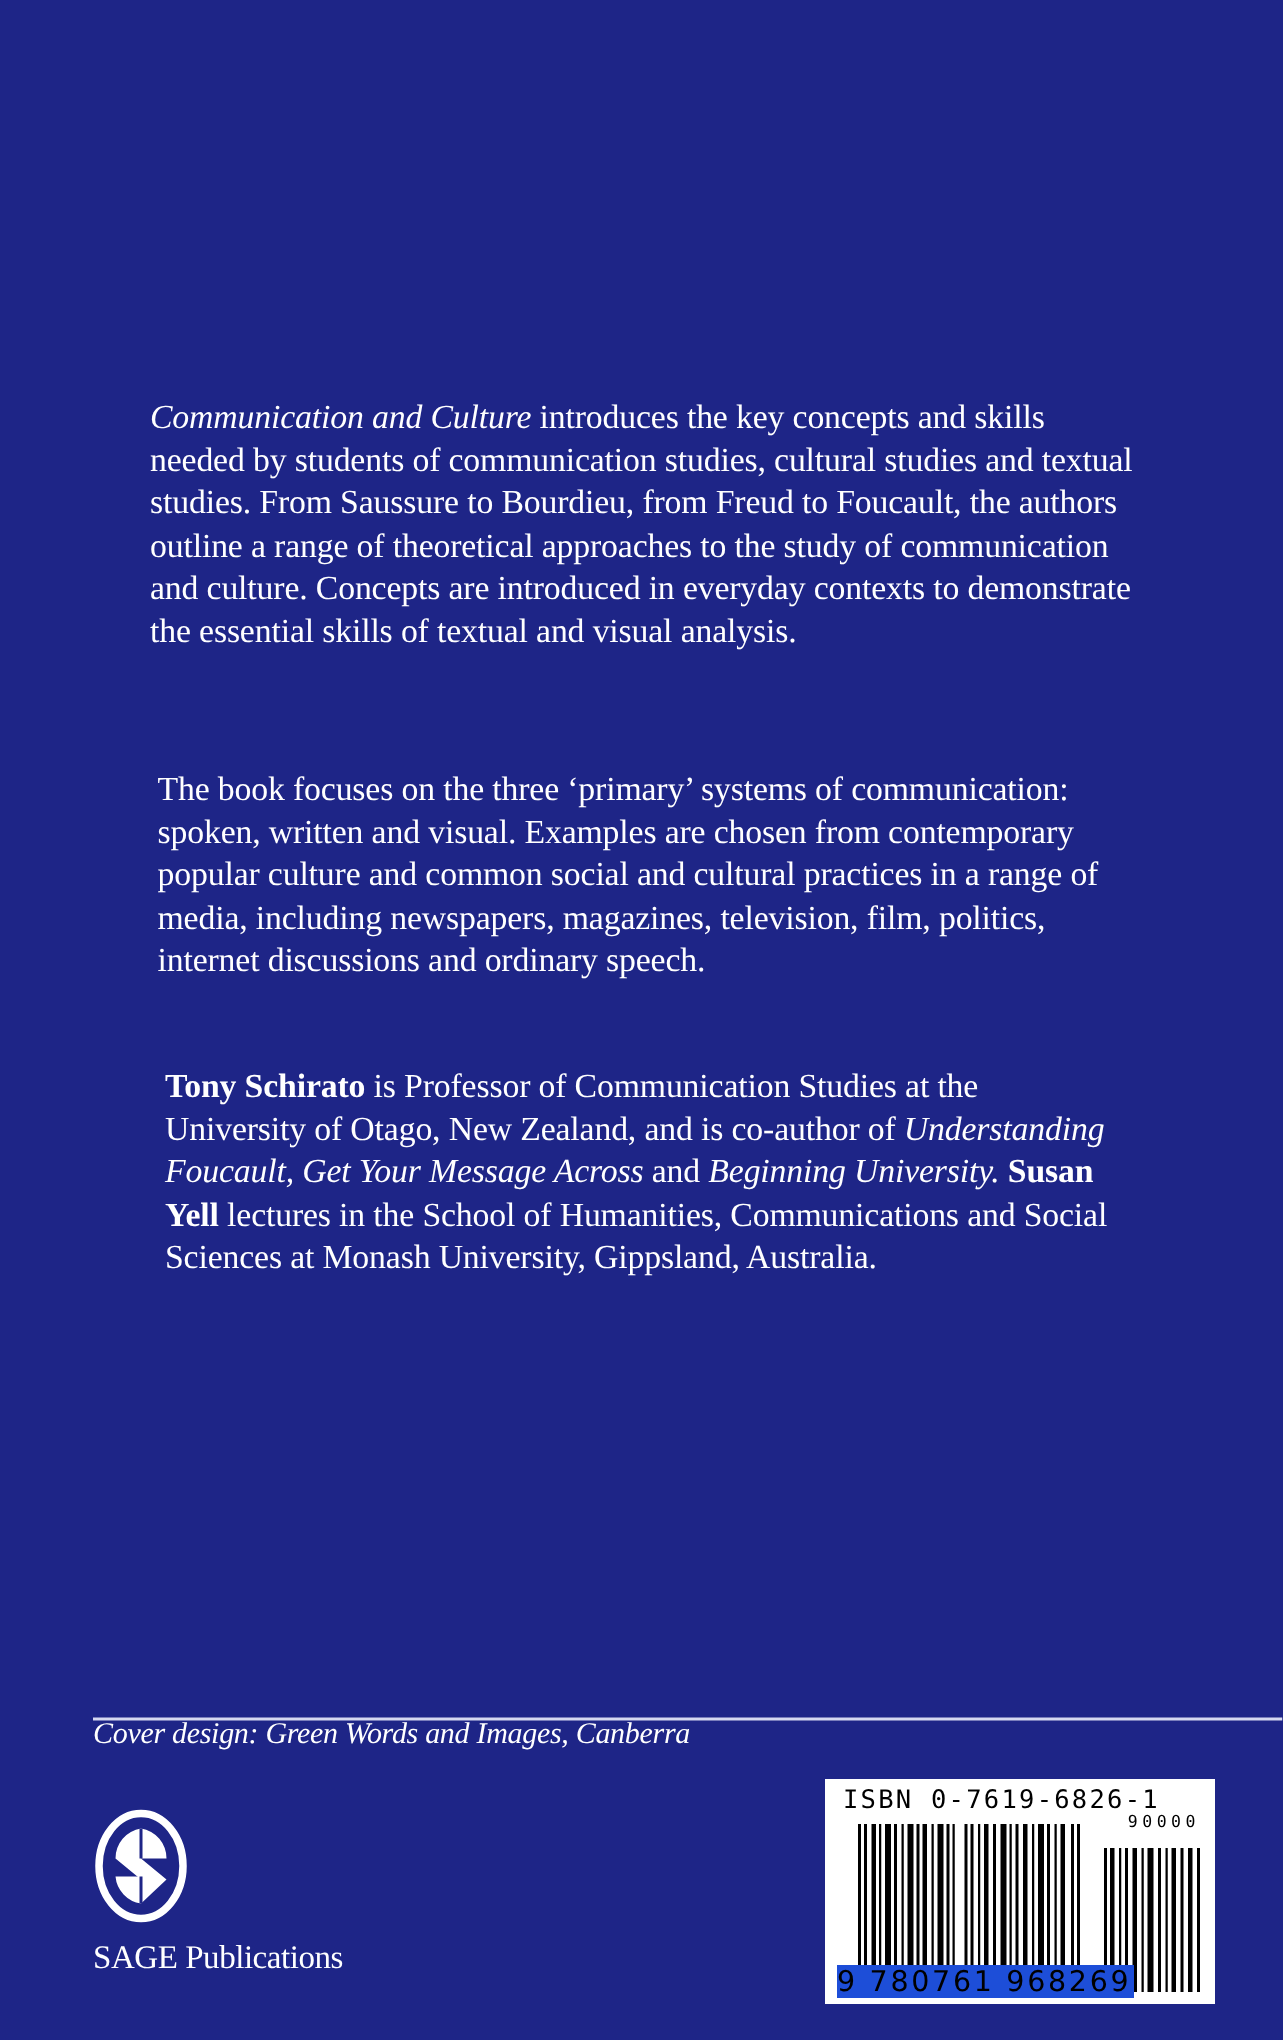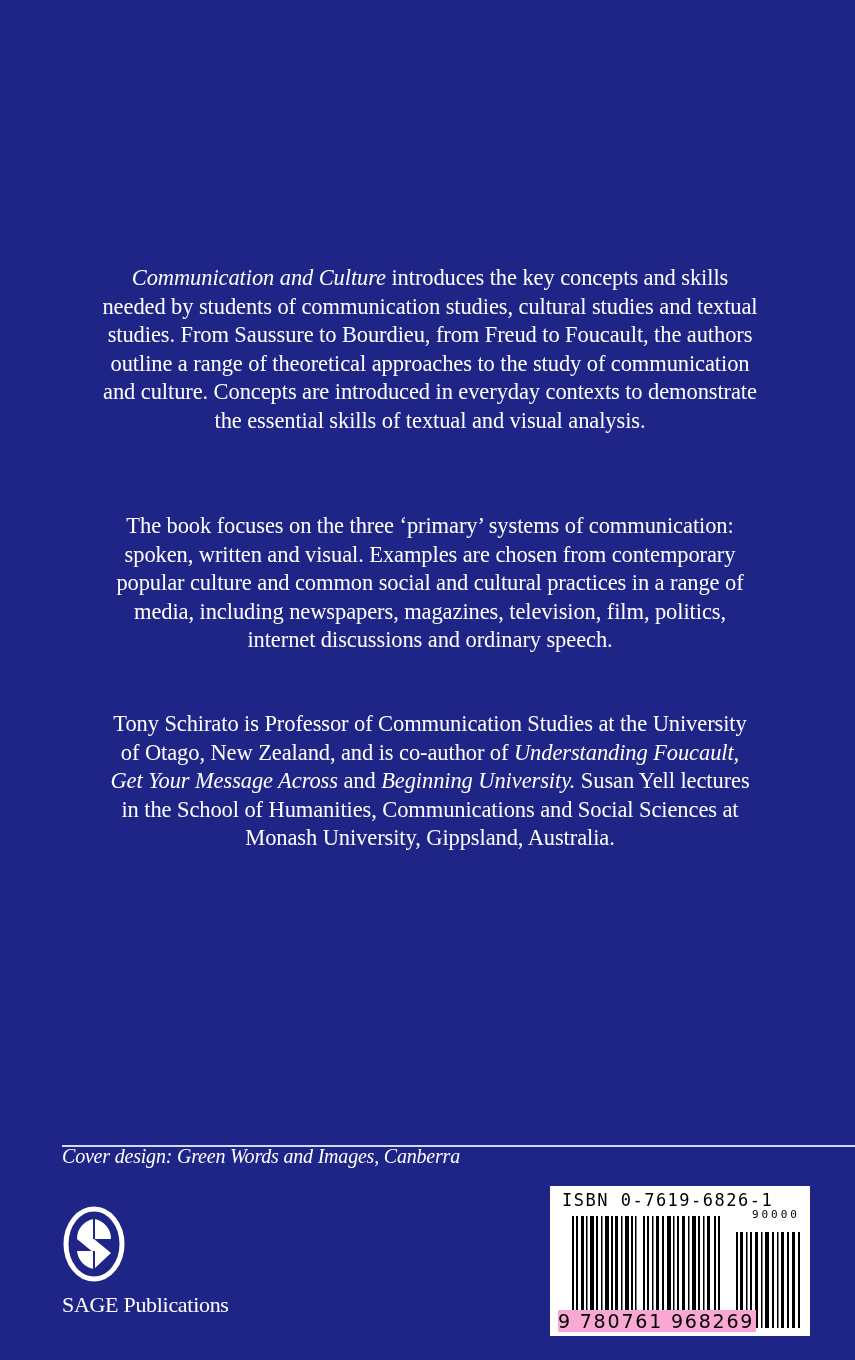--- a/index.html
+++ b/index.html
@@ -5,30 +5,29 @@
     html, body { margin: 0; padding: 0; }
     body {
       width: 855px; height: 1360px;
       background: #1e2587;
       position: relative; overflow: hidden;
       font-family: "Liberation Serif", "DejaVu Serif", serif;
       color: #ffffff;
     }
     .blurb {
       position: absolute; left: 100px; width: 660px;
-      text-align: center;
       font-size: 22.5px; line-height: 28.6px;
       letter-spacing: -0.1px;
     }
     #p1 { top: 264px; }
     #p2 { top: 512px; left: 105px; width: 650px; }
     #p3 { top: 710px; left: 110px; width: 640px; }
     .blurb span { display: inline; }
     .i { font-style: italic; }
-    .b { font-weight: normal; }
+    .b { font-weight: bold; }
     #credit {
       position: absolute; left: 62px; top: 1117px;
       font-style: italic; font-size: 20px; letter-spacing: -0.2px; margin-top: 28px;
     }
     #rule {
       position: absolute; left: 62px; right: 0; top: 1145px;
       height: 2px; background: #d5d8f0;
     }
     #logo { position: absolute; left: 63px; top: 1205px; width: 62px; height: 78px; }
     #publisher {
@@ -52,21 +51,21 @@
     }
     #addon-text {
       position: absolute; right: 10px; top: 22px;
       font-family: "DejaVu Sans Mono", "Liberation Mono", monospace;
       font-size: 11px; letter-spacing: 3px;
     }
     #ean-text {
       position: absolute; left: 8px; bottom: 4px;
       font-family: "DejaVu Sans", "Liberation Sans", sans-serif;
       font-size: 19px; letter-spacing: 1.8px;
-      background: #f9a8d4; padding-right: 2px;
+      background: #1d4ed8; padding-right: 2px;
     }
     #bars-main { position: absolute; left: 22px; top: 30px; width: 150px; height: 112px; }
     #bars-addon { position: absolute; left: 186px; top: 46px; width: 65px; height: 96px; }
   </style>
 </head>
 <body>
 
 <div id="p1" class="blurb"><span class="i">Communication and Culture</span><span> introduces the key concepts and skills needed by students of communication studies, cultural studies and textual studies. From Saussure to Bourdieu, from Freud to Foucault, the authors outline a range of theoretical approaches to the study of communication and culture. Concepts are introduced in everyday contexts to demonstrate the essential skills of textual and visual analysis.</span></div>
 
 <div id="p2" class="blurb"><span>The book focuses on the three ‘primary’ systems of communication: spoken, written and visual. Examples are chosen from contemporary popular culture and common social and cultural practices in a range of media, including newspapers, magazines, television, film, politics, internet discussions and ordinary speech.</span></div>

